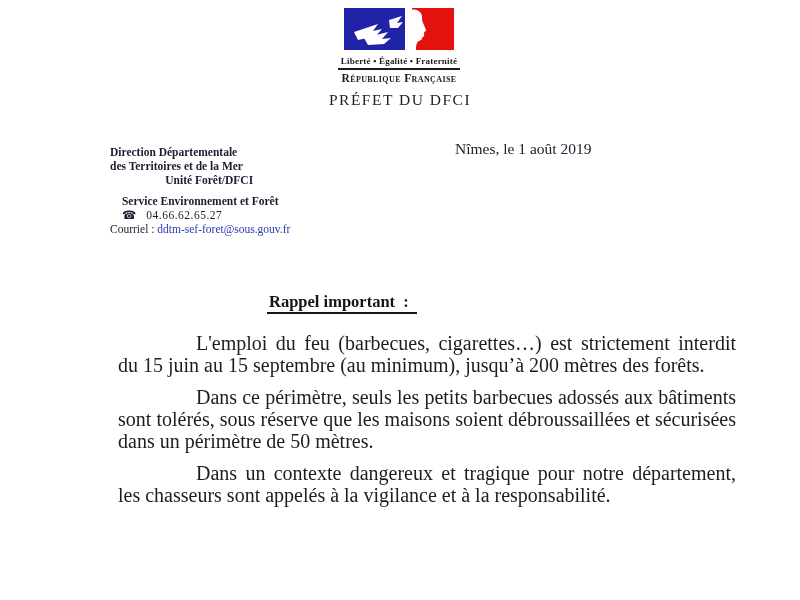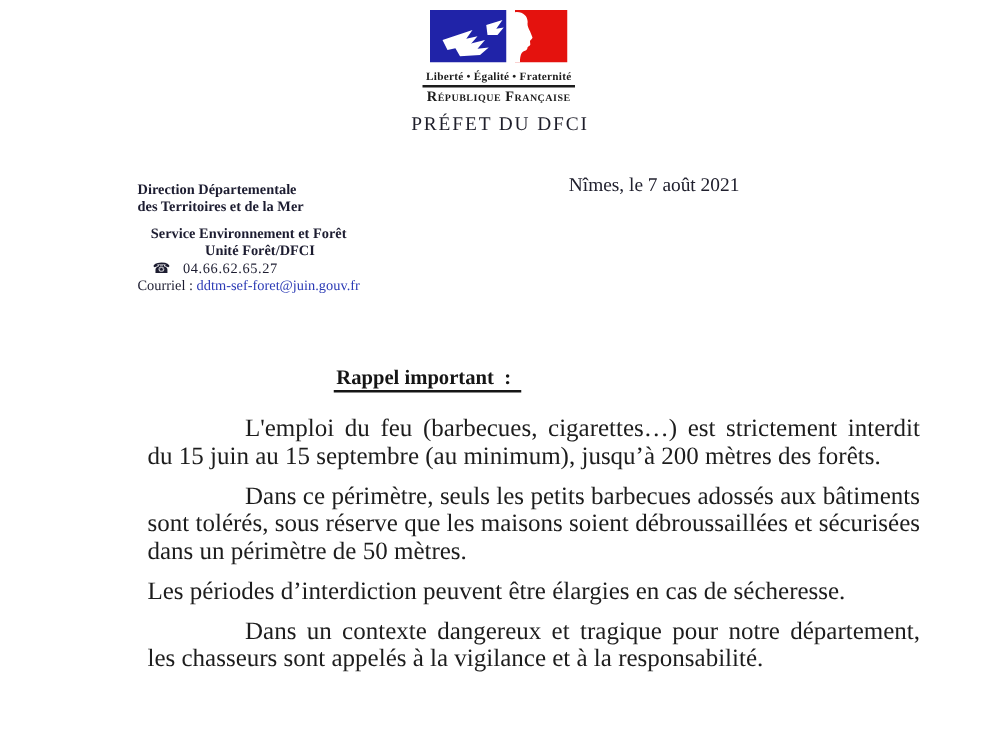--- a/index.html
+++ b/index.html
@@ -145,35 +145,34 @@
   <div class="motto">Liberté • Égalité • Fraternité</div>
   <div class="logo-rule"></div>
   <div class="republic">République Française</div>
 </div>
 
 <div class="prefet">PRÉFET DU DFCI</div>
 
 <div class="sender">
   <span class="b">Direction Départementale</span><br>
   <span class="b">des Territoires et de la Mer</span>
+  <span class="b unit">Unité Forêt/DFCI</span>
   <span class="b service">Service Environnement et Forêt</span>
-  <span class="b unit">Unité Forêt/DFCI</span>
   <span class="phone-line">
     <span>☎</span><span class="num">04.66.62.65.27</span>
   </span>
   <span class="email-line">
     <span>Courriel :</span>
-    <a class="email-link">ddtm-sef-foret@juin.gouv.fr</a>
+    <a class="email-link">ddtm-sef-foret@sous.gouv.fr</a>
   </span>
 </div>
 
-<div class="dateline">Nîmes, le 7 août 2021</div>
+<div class="dateline">Nîmes, le 1 août 2019</div>
 
 <div class="letter-title">
   <span class="u">Rappel important  : </span>
 </div>
 
 <div class="letter-body">
   <p class="indent">L'emploi du feu (barbecues, cigarettes…) est strictement interdit du 15 juin au 15 septembre (au minimum), jusqu’à 200 mètres des forêts.</p>
   <p class="indent">Dans ce périmètre, seuls les petits barbecues adossés aux bâtiments sont tolérés, sous réserve que les maisons soient débroussaillées et sécurisées dans un périmètre de 50 mètres.</p>
-  <p>Les périodes d’interdiction peuvent être élargies en cas de sécheresse.</p>
   <p class="indent">Dans un contexte dangereux et tragique pour notre département, les chasseurs sont appelés à la vigilance et à la responsabilité.</p>
 </div>
 
 </body></html>

